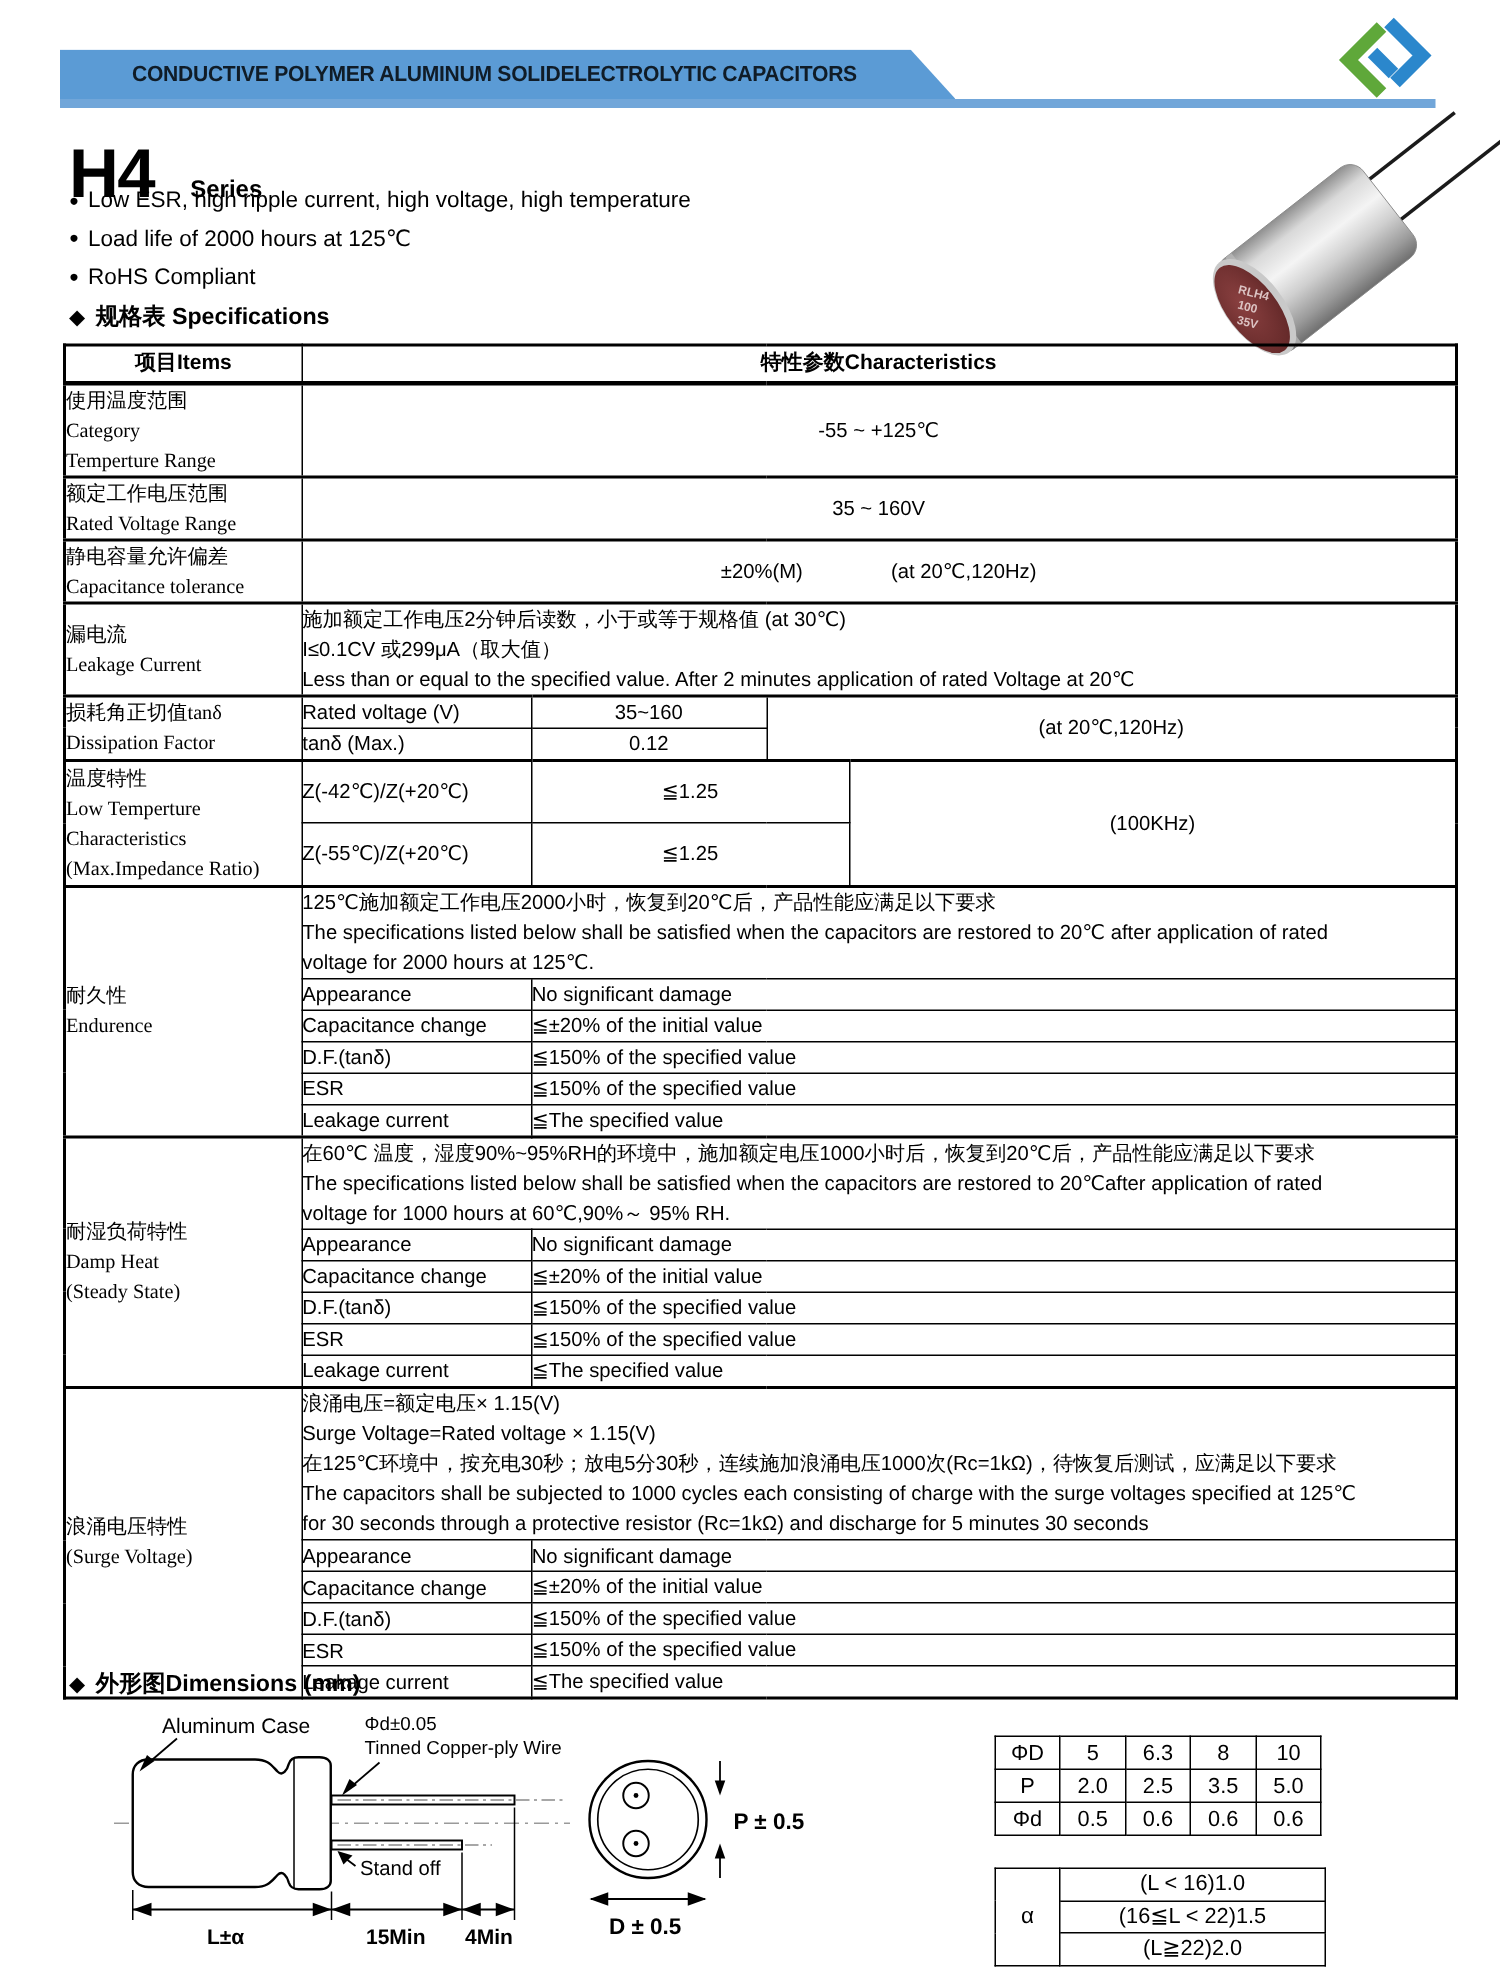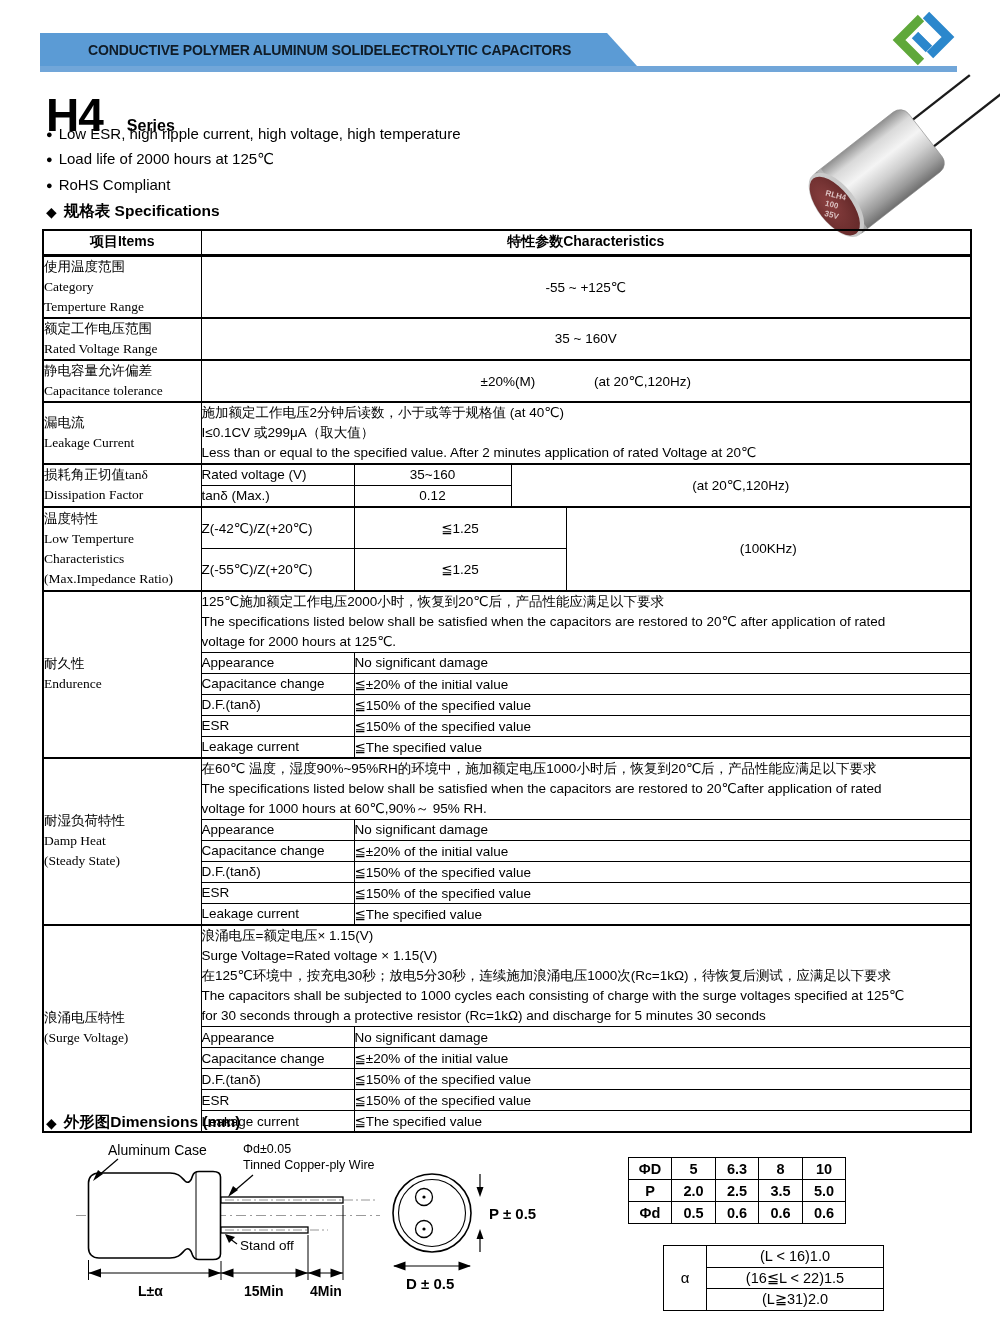--- a/index.html
+++ b/index.html
@@ -41,21 +41,21 @@
   td.cv{text-align:center;font-size:15px;}
   td.lt{padding:0 8px;line-height:20px;}
   td.sl{padding-left:8px;height:20px;}
   td.sv{padding-left:32px;}
   td.ctr{text-align:center;font-size:14px;}
   .gap1{margin-right:55px;}
 
   
   table.dim{border-collapse:collapse;table-layout:fixed;border:1.5px solid #000;}
   table.dim td{border:1.5px solid #000;text-align:center;font-size:14.5px;padding:0;height:21px;}
-  #dimtableA{left:628px;top:1157px;font-weight:bold;}
+  #dimtableA{left:663px;top:1157px;}
   #dimtableB{left:663px;top:1245px;}
   #dimtableB td{height:20.5px;}
   svg{display:block;}
   svg text{font-family:"Liberation Sans","DejaVu Sans",sans-serif;}
 </style>
 </head>
 <body>
 
 <div id="banner" class="abs">
   <span class="t">CONDUCTIVE POLYMER ALUMINUM SOLIDELECTROLYTIC CAPACITORS</span>
@@ -167,21 +167,21 @@
       <span>(at  20℃,120Hz)</span>
     </td>
   </tr>
 
   <tr class="sec" style="height:60px">
     <td class="lab">
       <div>漏电流</div>
       <div>Leakage  Current</div>
     </td>
     <td class="lt" colspan="4">
-      <div>施加额定工作电压2分钟后读数，小于或等于规格值 (at  40℃)</div>
+      <div>施加额定工作电压2分钟后读数，小于或等于规格值 (at  30℃)</div>
       <div>I≤0.1CV 或299μA（取大值）</div>
       <div>Less than or equal to the specified value. After 2 minutes application of rated Voltage  at  20℃</div>
     </td>
   </tr>
 
   <tr class="sec" style="height:20px">
     <td class="lab" rowspan="2">
       <div>损耗角正切值tanδ</div>
       <div>Dissipation  Factor</div>
     </td>
@@ -420,17 +420,17 @@
       </colgroup>
   <tbody>
         <tr>
     <td rowspan="3" style="font-size:15px">α</td>
     <td>(L &lt; 16)1.0</td>
   </tr>
   <tr>
           <td>(16≦L &lt; 22)1.5</td>
         </tr>
   <tr>
-          <td>(L≧31)2.0</td>
+          <td>(L≧22)2.0</td>
         </tr>
 </tbody>
     </table>
 </div>
 
 </body></html>

